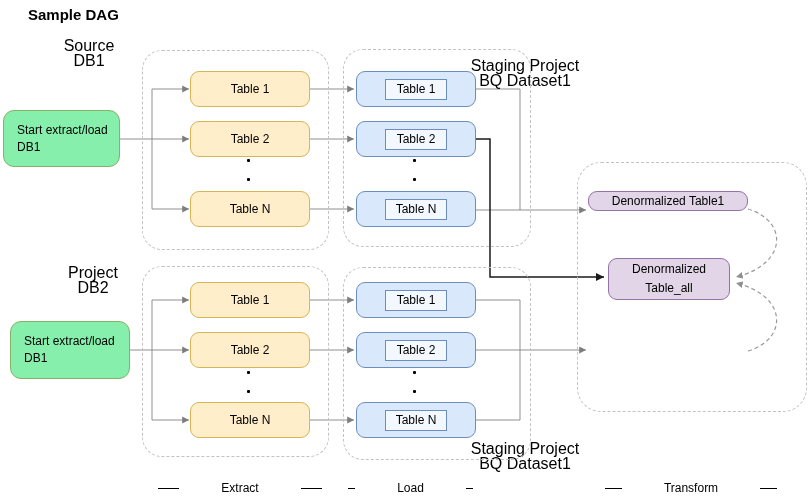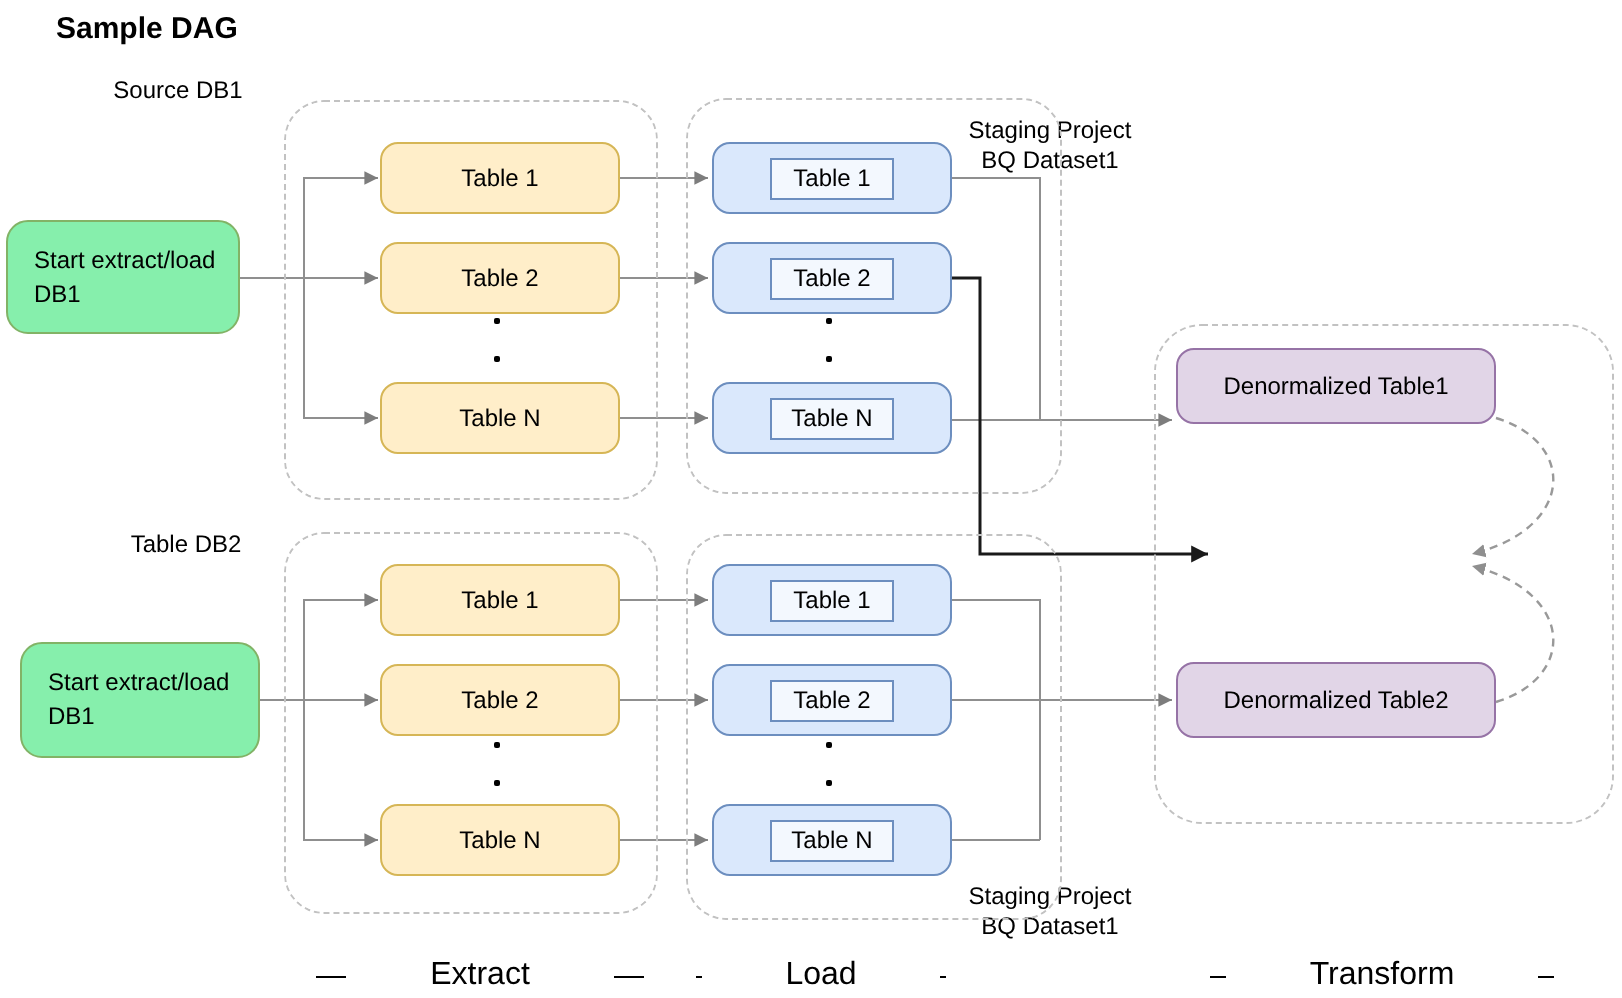--- a/index.html
+++ b/index.html
@@ -2,36 +2,36 @@
 <html><head>
 <meta charset="utf-8">
 <style>
   html,body{margin:0;padding:0;background:#ffffff;}
   .canvas{
     position:relative;width:811px;height:499px;background:#ffffff;overflow:hidden;
     font-family:"Liberation Sans",sans-serif;color:#000;
   }
   .wires{position:absolute;left:0;top:0;width:811px;height:499px;pointer-events:none;}
   .title{position:absolute;left:28px;top:6px;font-size:15px;font-weight:700;}
-  .lbl{position:absolute;font-size:12px;line-height:15px;white-space:nowrap;}
+  .lbl{position:absolute;font-size:16px;line-height:15px;white-space:nowrap;}
   .lbl.center{text-align:center;white-space:normal;}
   .lbl.right{text-align:right;white-space:normal;}
   .group{position:absolute;border:1px dashed #c2c2c2;border-radius:20px;background:transparent;}
   .node{position:absolute;box-sizing:border-box;display:flex;align-items:center;justify-content:center;font-size:12px;}
   .box-green{background:#86efac;border:1px solid #82b366;border-radius:11px;
              justify-content:flex-start;padding-left:13px;line-height:17px;}
   .box-yellow{background:#ffeec9;border:1px solid #d6b656;border-radius:9px;}
   .box-blue{background:#dae8fc;border:1px solid #6c8ebf;border-radius:9px;}
   .inner-rect{box-sizing:border-box;width:62px;height:21px;background:#f3f8fe;border:1px solid #6c8ebf;
               display:flex;align-items:center;justify-content:center;font-size:12px;}
   .box-purple{background:#e1d5e7;border:1px solid #9673a6;border-radius:9px;text-align:center;line-height:19px;}
   .vdots{position:absolute;display:flex;flex-direction:column;align-items:center;gap:16px;}
   .vdots span{display:block;width:3px;height:3px;background:#000;border-radius:1px;overflow:hidden;
               font-size:0;line-height:0;color:transparent;}
-  .stage-row{position:absolute;display:flex;align-items:center;height:14px;font-size:16px;gap:40px;}
+  .stage-row{position:absolute;display:flex;align-items:center;height:14px;font-size:12px;gap:40px;}
   .stage-row .rule{flex:1;height:1px;background:#000;}
   .stage-row .stage-text{padding:0 2px;white-space:nowrap;}
 </style>
 </head>
 <body>
 
 <div class="canvas">
 
   <svg class="wires" viewBox="0 0 811 499" xmlns="http://www.w3.org/2000/svg">
     <defs>
@@ -77,21 +77,21 @@
 
     <g stroke="#999999" stroke-width="1.2" stroke-dasharray="4 3" fill="none">
       <path d="M748,209 C788,221 788,264 736,277" marker-end="url(#arrSmall)"></path>
       <path d="M748,351 C788,339 788,296 736,283" marker-end="url(#arrSmall)"></path>
     </g>
   </svg>
 
   <div class="title">Sample DAG</div>
 
   <div class="lbl center" style="left:49px;top:38px;width:80px;">Source DB1</div>
-  <div class="lbl center" style="left:53px;top:265px;width:80px;">Table DB2</div>
+  <div class="lbl center" style="left:53px;top:265px;width:80px;">Project DB2</div>
 
   <div class="lbl center" style="left:455px;top:58px;width:140px;">
     <div>Staging Project</div>
     <div>BQ Dataset1</div>
   </div>
   <div class="lbl center" style="left:455px;top:441px;width:140px;">
     <div>Staging Project</div>
     <div>BQ Dataset1</div>
   </div>
 
@@ -151,22 +151,27 @@
     <div class="inner-rect">Table 2</div>
   </div>
   <div class="node box-blue" style="left:356px;top:402px;width:120px;height:36px;">
     <div class="inner-rect">Table N</div>
   </div>
   <div class="vdots" style="left:413px;top:371px;">
     <span>.</span>
       <span>.</span>
   </div>
 
-  <div class="node box-purple" style="left:588px;top:174px;width:160px;height:38px;">Denormalized Table1</div>
-  <div class="node box-purple" style="left:588px;top:331px;width:160px;height:38px;">Denormalized Table2</div>
+  <div class="node box-purple" style="left:588px;top:191px;width:160px;height:20px;">Denormalized Table1</div>
+  <div class="node box-purple" style="left:608px;top:258px;width:122px;height:42px;">
+    <div>
+      <div>Denormalized</div>
+      <div>Table_all</div>
+    </div>
+  </div>
 
   <div class="stage-row" style="left:158px;top:481px;width:164px;">
     <span class="rule"></span>
     <span class="stage-text">Extract</span>
     <span class="rule"></span>
   </div>
   <div class="stage-row" style="left:605px;top:481px;width:172px;">
     <span class="rule"></span>
     <span class="stage-text">Transform</span>
     <span class="rule"></span>

